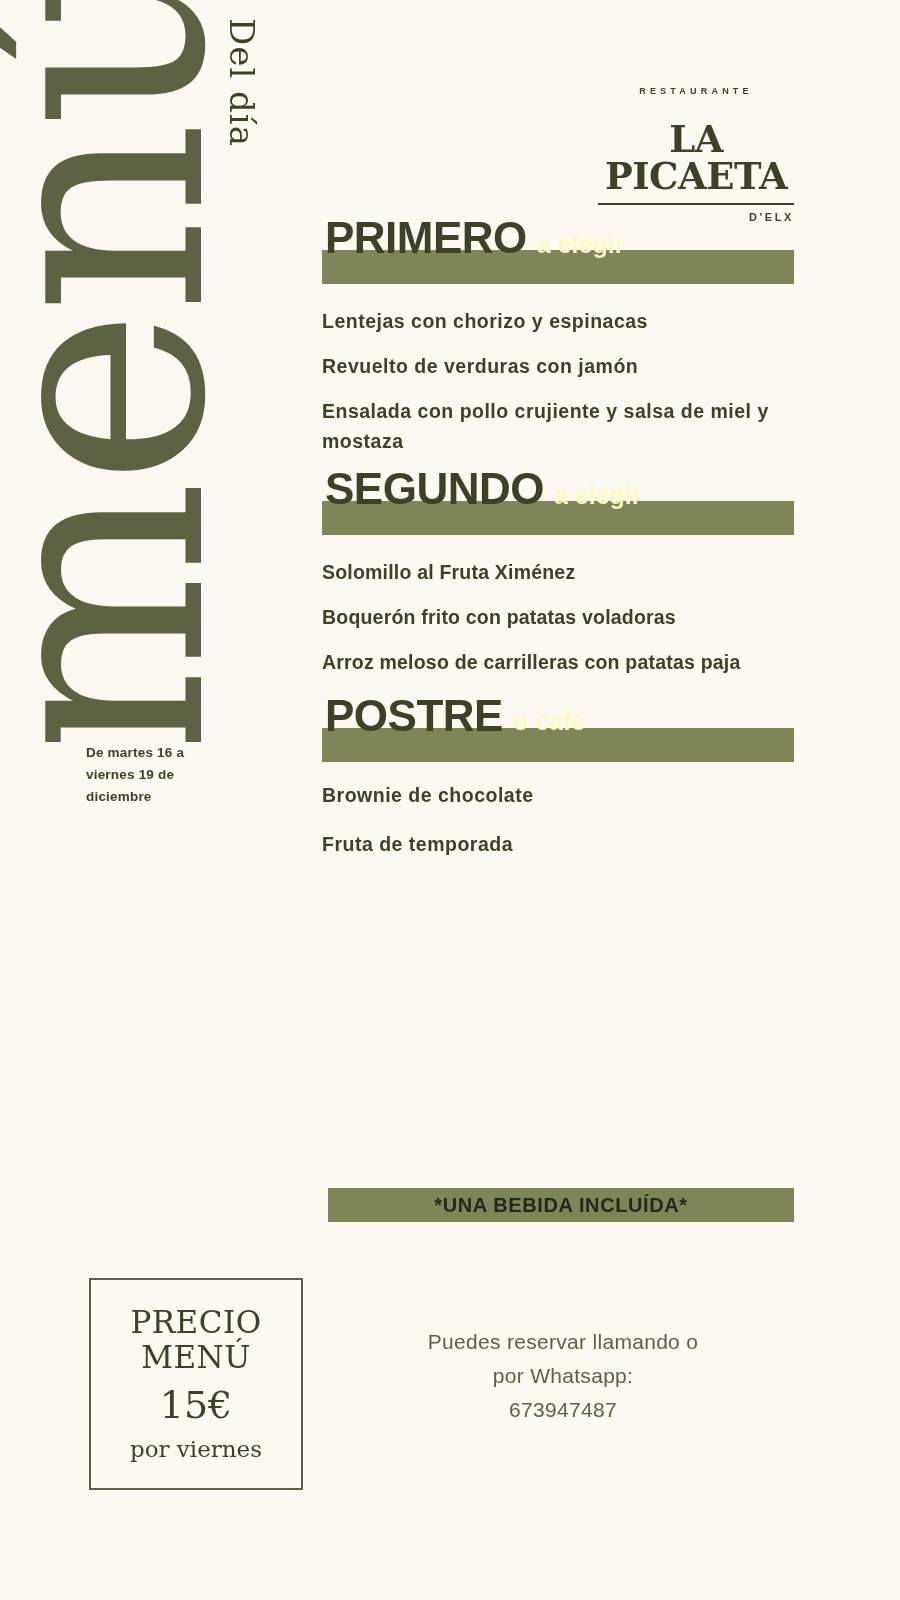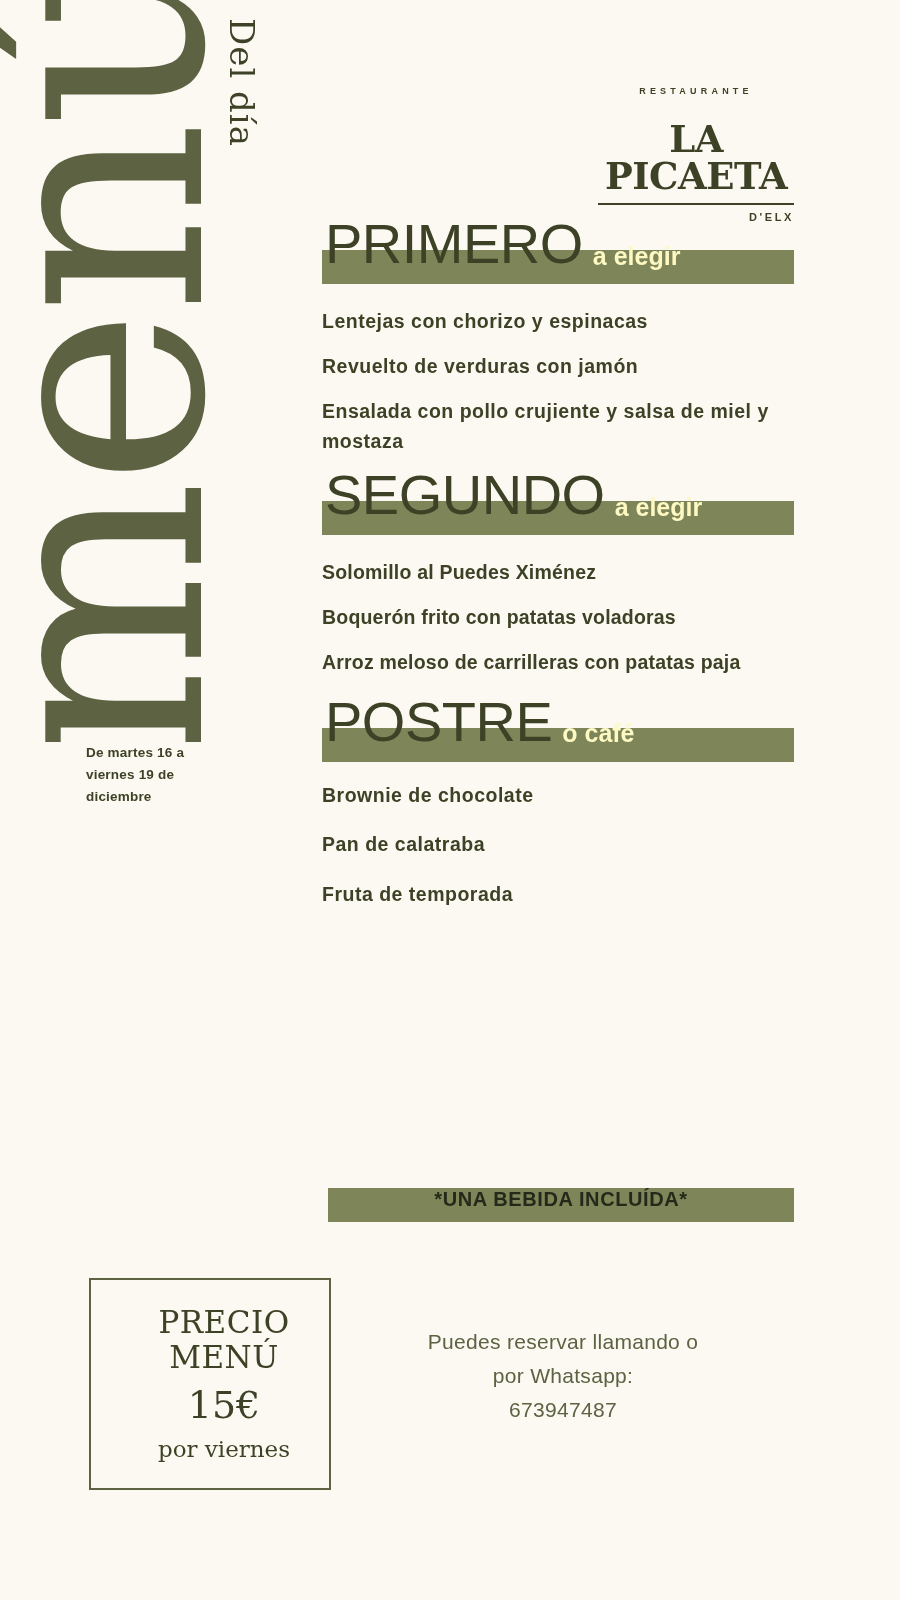--- a/index.html
+++ b/index.html
@@ -118,22 +118,22 @@
     position: absolute;
     left: 3px;
     top: -34px;
     white-space: nowrap;
     display: flex;
     align-items: flex-end;
     gap: 10px;
   }
   .section-title {
     font-family: "Liberation Sans", sans-serif;
-    font-weight: normal;
-    font-size: 56px;
+    font-weight: bold;
+    font-size: 44px;
     letter-spacing: -0.5px;
     color: #3d4226;
     line-height: 1;
   }
   .section-sub {
     font-family: "Liberation Sans", sans-serif;
     font-weight: bold;
     font-size: 25px;
     color: #fef9c3;
     line-height: 1.1;
@@ -154,20 +154,21 @@
 
   
   .drink-bar {
     position: absolute;
     left: 328px;
     top: 1188px;
     width: 466px;
     height: 34px;
     background: #7d8559;
     display: flex;
+    align-items: center;
     justify-content: center;
   }
   .drink-bar span {
     font-size: 20px;
     font-weight: bold;
     letter-spacing: 0.6px;
     color: #25291a;
   }
 
   
@@ -178,21 +179,20 @@
     width: 210px;
     height: 208px;
     border: 2px solid #5c6242;
     color: #3d4226;
     font-family: "DejaVu Serif", serif;
     text-align: center;
     display: flex;
     flex-direction: column;
     justify-content: center;
     gap: 2px;
-    padding-left: 28px;
   }
   .price-label {
     font-size: 31px;
     line-height: 1.08;
     letter-spacing: 0.5px;
   }
   .price-amount {
     font-size: 38px;
     margin-top: 10px;
     line-height: 1;
@@ -250,36 +250,35 @@
   </div>
 
   <div class="section" style="margin-bottom:50px;">
     <div class="section-bar">
       <div class="section-head">
         <span class="section-title">SEGUNDO</span>
         <span class="section-sub">a elegir</span>
       </div>
     </div>
     <div class="items">
-      <div class="item tight">Solomillo al Puedes Ximénez</div>
+      <div class="item tight">Solomillo al Fruta Ximénez</div>
       <div class="item tight">Boquerón frito con patatas voladoras</div>
       <div class="item tight">Arroz meloso de carrilleras con patatas paja</div>
     </div>
   </div>
 
   <div class="section">
     <div class="section-bar">
       <div class="section-head">
         <span class="section-title">POSTRE</span>
         <span class="section-sub">o café</span>
       </div>
     </div>
     <div class="items" style="margin-top:18px;">
       <div class="item" style="margin-bottom:19px;">Brownie de chocolate</div>
-      <div class="item" style="margin-bottom:19px;">Pan de calatraba</div>
       <div class="item">Fruta de temporada</div>
     </div>
   </div>
 </div>
 
 <div class="drink-bar">
   <span>*UNA BEBIDA INCLUÍDA*</span>
 </div>
 
 <div class="price-box">

